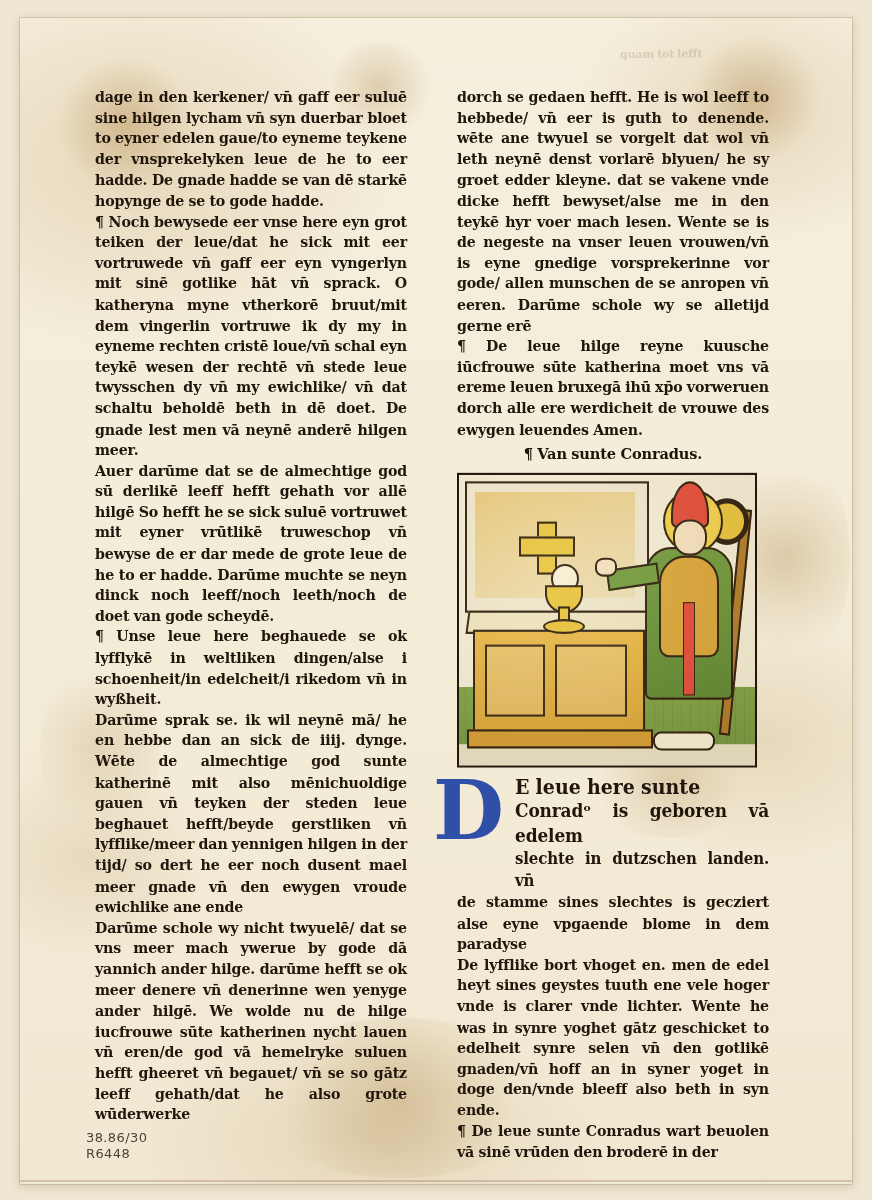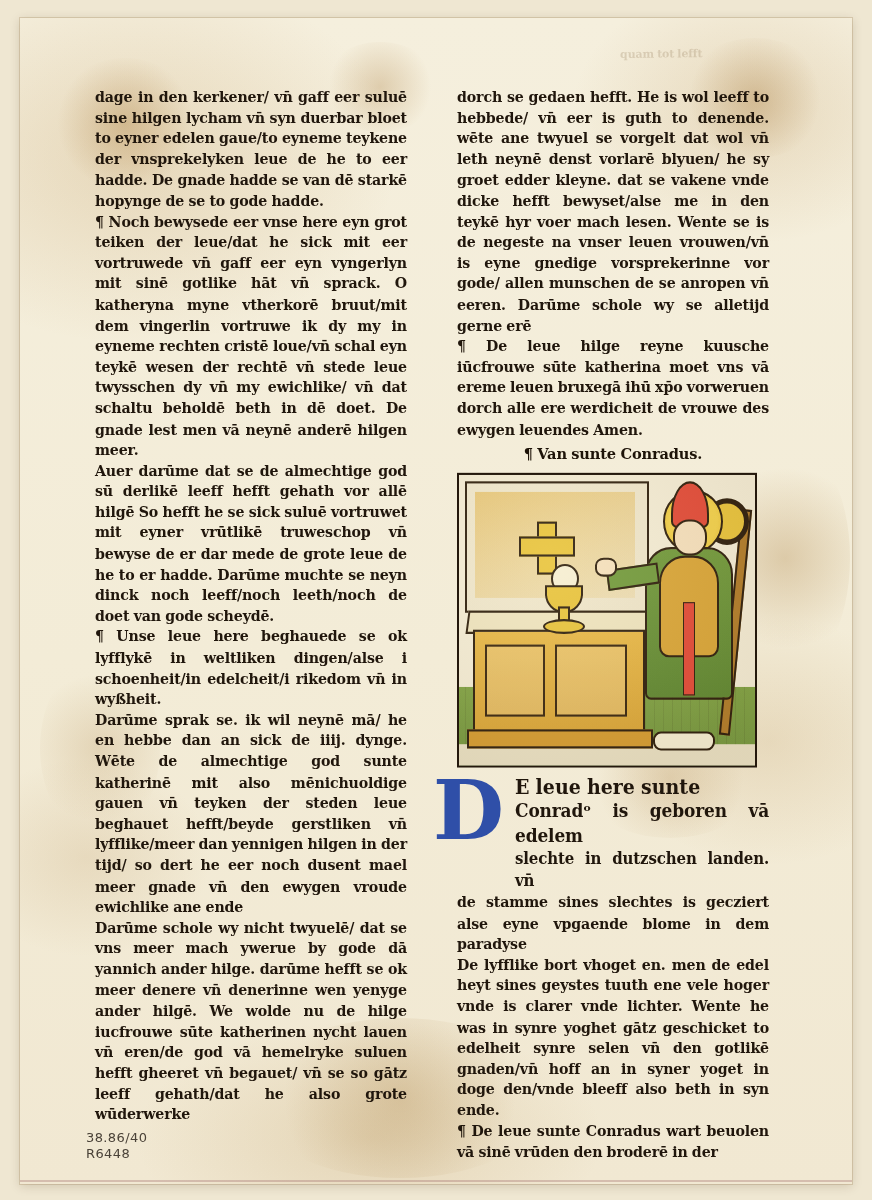--- a/index.html
+++ b/index.html
@@ -401,19 +401,19 @@
         </div>
 
         <p>de stamme sines slechtes is gecziert alse eyne vpgaende blome in dem paradyse</p>
         <p>De lyfflike bort vhoget en. men de edel heyt sines geystes tuuth ene vele hoger vnde is clarer vnde lichter. Wente he was in synre yoghet gātz geschicket to edelheit synre selen vn̄ den gotlikē gnaden/vn̄ hoff an in syner yoget in doge den/vnde bleeff also beth in syn ende.</p>
         <p>¶ De leue sunte Conradus wart beuolen vā sinē vrūden den broderē in der</p>
       </div>
 
     </div>
 
     <div id="accession">
-      <div>38.86/40</div>
+      <div>38.86/30</div>
       <div>R6448</div>
     </div>
 
   </div>
   <div id="bottom-edge"></div>
 </div>
 
 </body></html>

